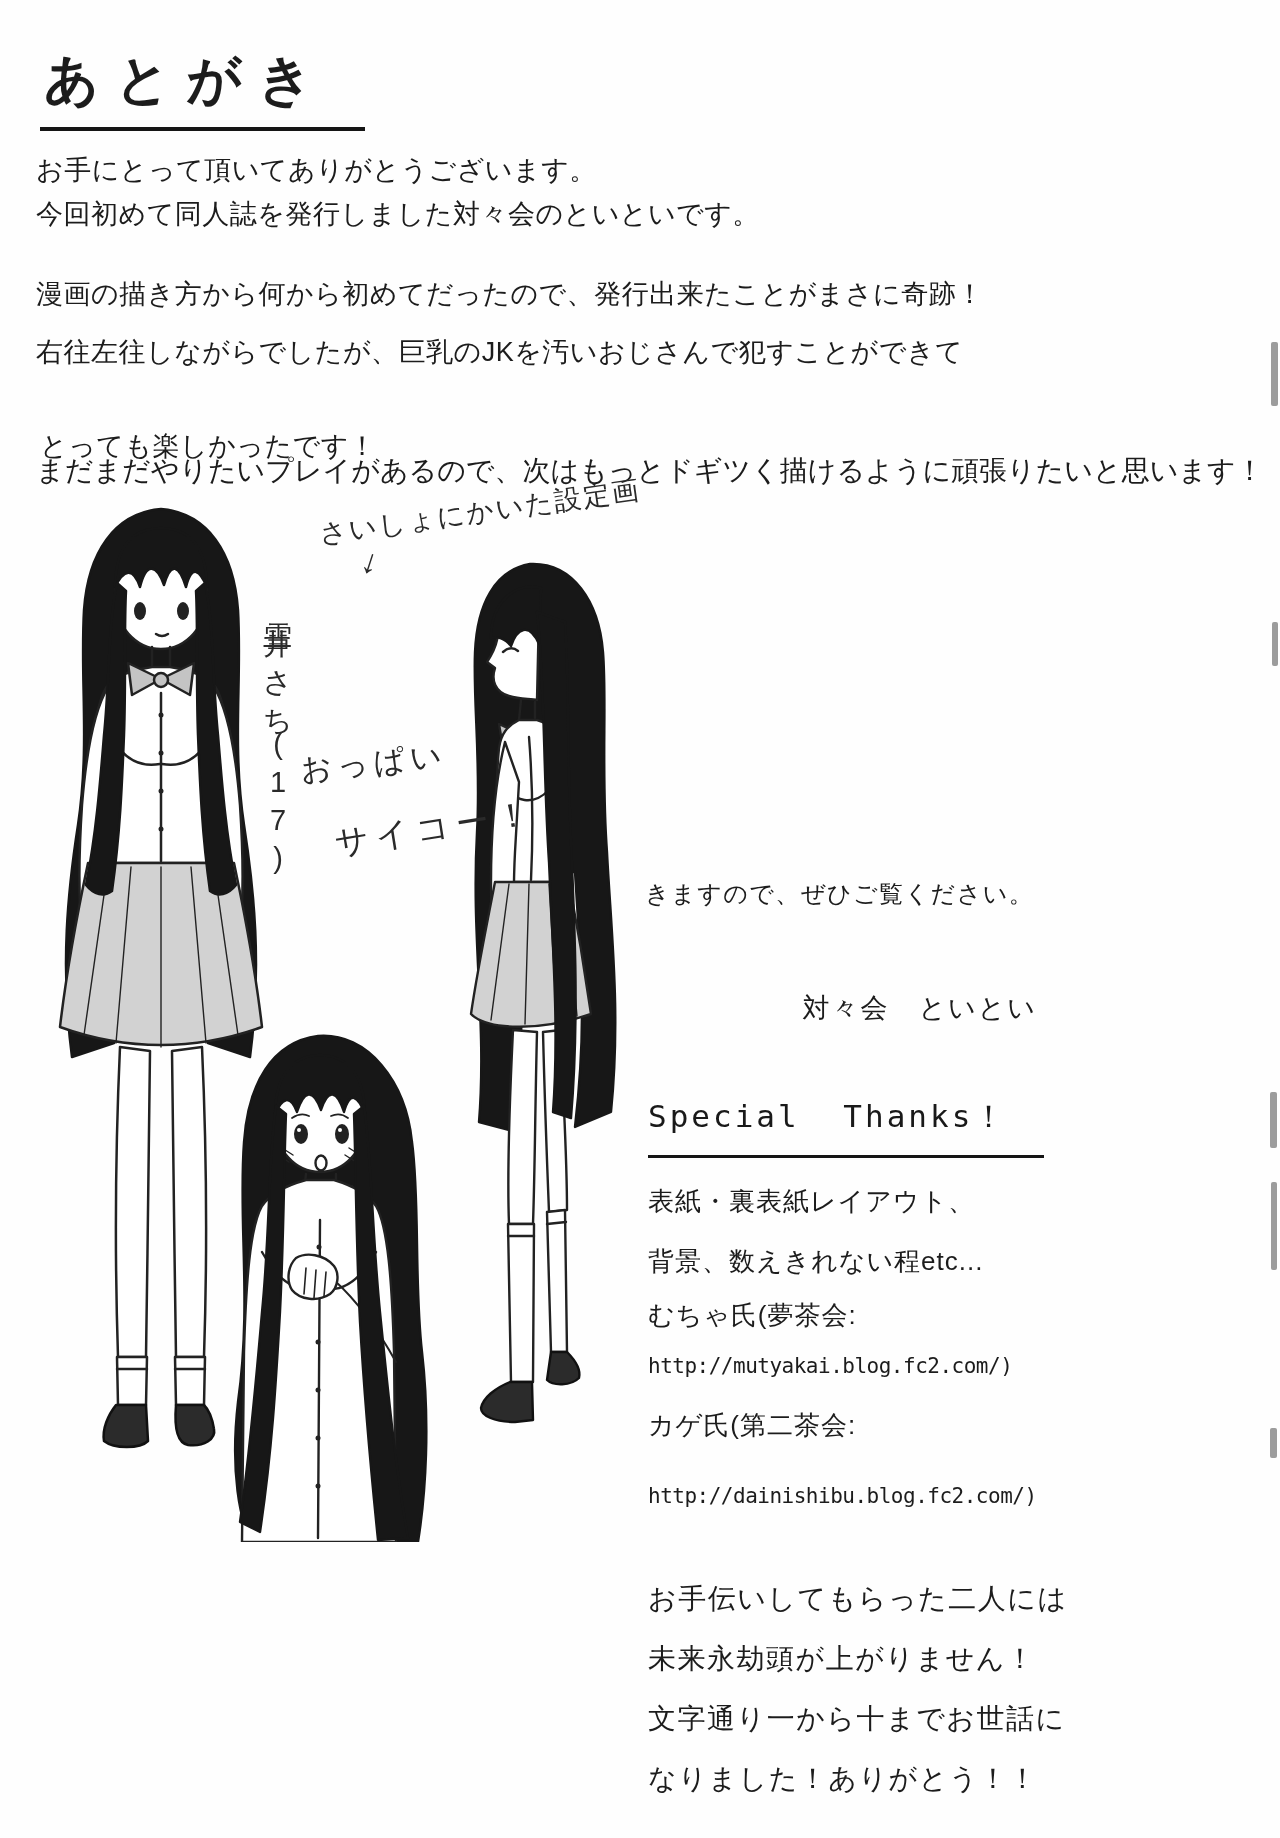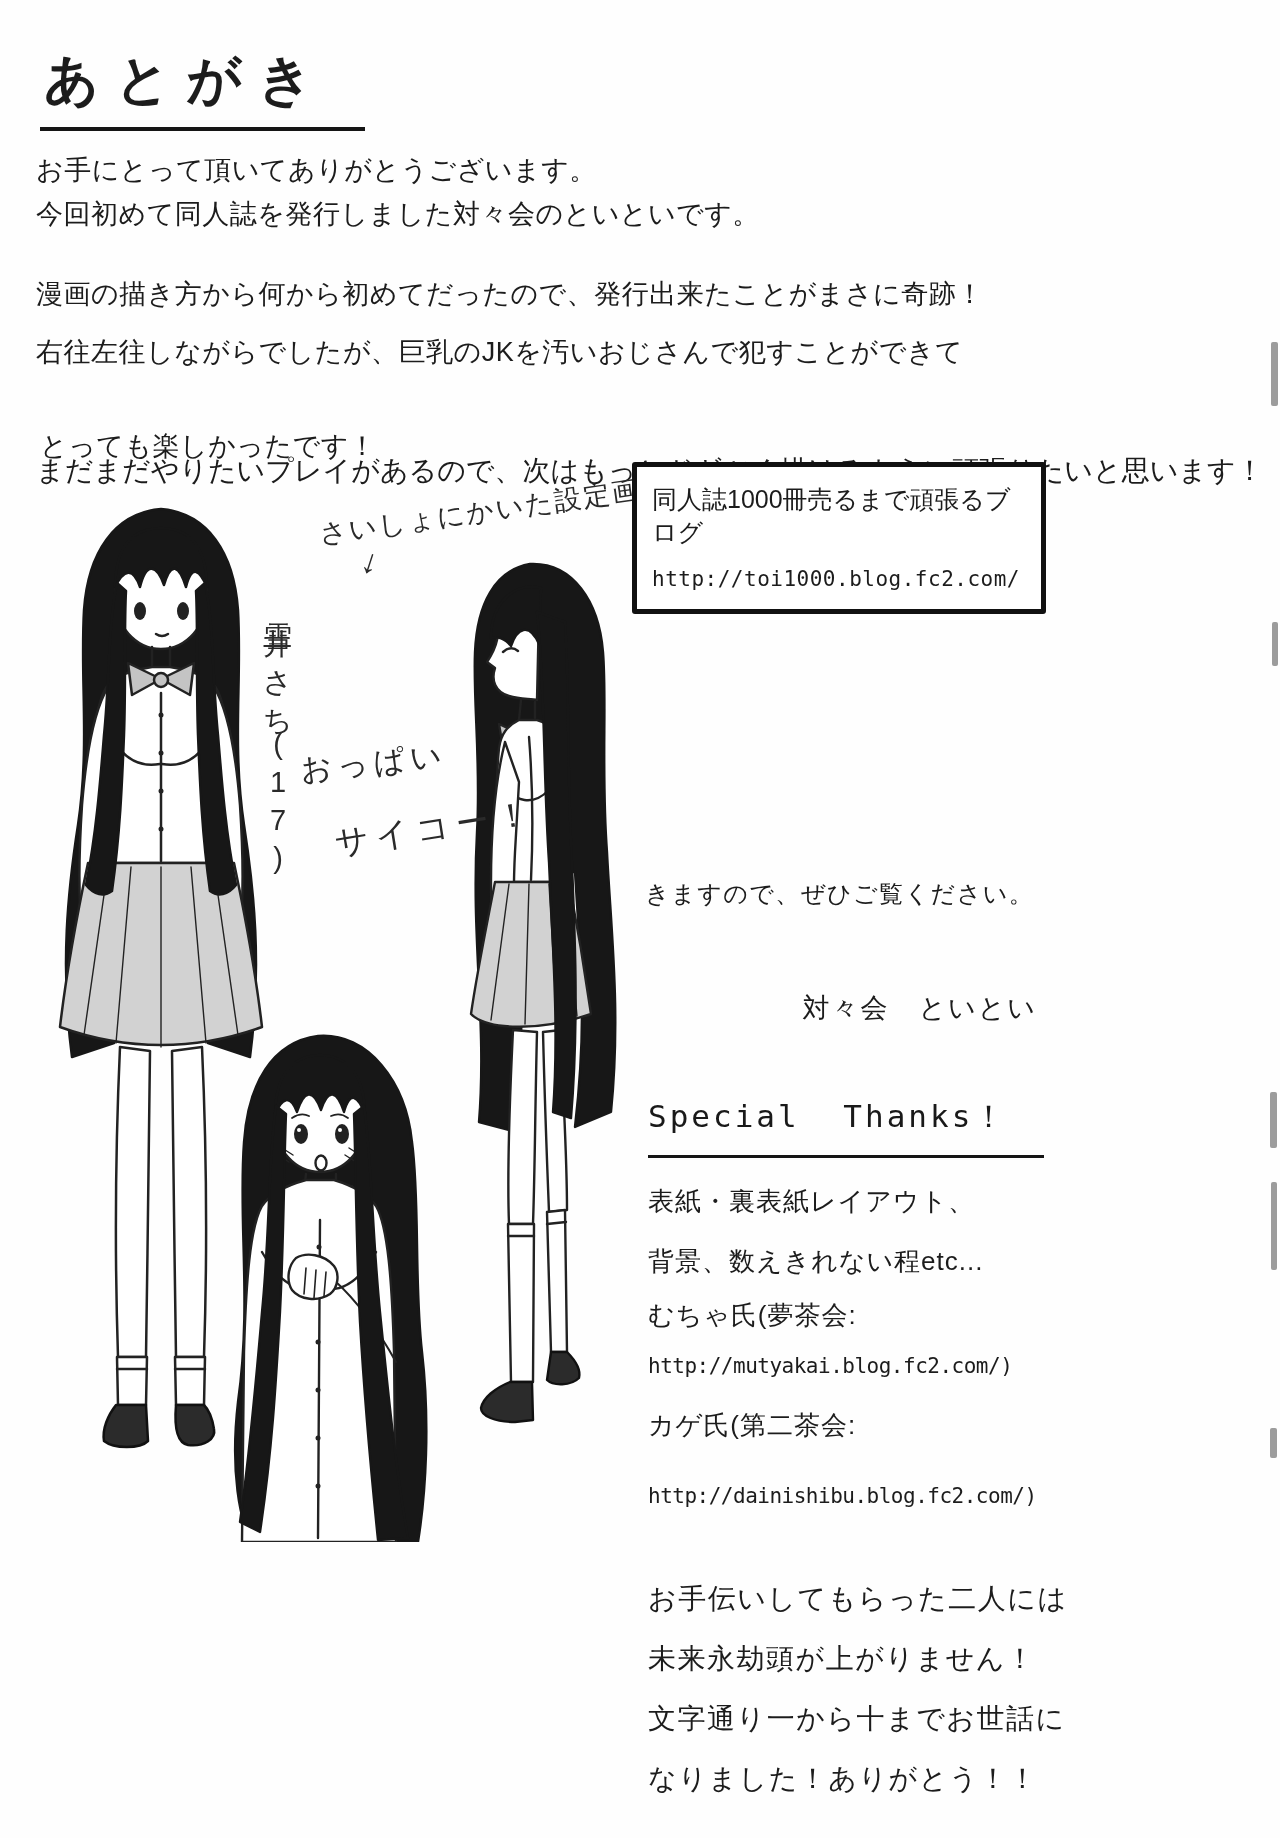--- a/index.html
+++ b/index.html
@@ -162,24 +162,20 @@
       </g>
     </svg>
   </div>
 
   <div class="abs jp hand" style="left:318px;top:494px;font-size:27px;transform:rotate(-8deg);letter-spacing:2px;">さいしょにかいた設定画</div>
   <div class="abs jp hand" style="left:362px;top:542px;font-size:34px;transform:rotate(18deg);">↓</div>
   <div class="abs jp hand vert" style="left:258px;top:600px;height:250px;">雪井 さち(17)</div>
   <div class="abs jp hand" style="left:300px;top:742px;font-size:31px;transform:rotate(-6deg);letter-spacing:5px;">おっぱい</div>
   <div class="abs jp hand" style="left:334px;top:806px;font-size:33px;transform:rotate(-9deg);letter-spacing:7px;">サイコー！</div>
 
-  <div class="blog-box">
-    <div class="jp l1">同人誌1000冊売るまで頑張るブログ</div>
-    <div class="mono l2">http://toi1000.blog.fc2.com/</div>
-  </div>
 
   <div class="abs jp rc" style="left:645px;top:878px;">きますので、ぜひご覧ください。</div>
 
   <div class="abs jp sig" style="left:645px;top:990px;">対々会　といとい</div>
 
   <div class="abs st-head" style="left:648px;top:1096px;">Special Thanks！</div>
   <div class="abs jp st-line" style="left:648px;top:1184px;">表紙・裏表紙レイアウト、</div>
   <div class="abs jp st-line" style="left:648px;top:1244px;">背景、数えきれない程etc...</div>
   <div class="abs jp st-line" style="left:648px;top:1298px;">むちゃ氏(夢茶会:</div>
   <div class="abs mono st-url" style="left:648px;top:1354px;">http://mutyakai.blog.fc2.com/)</div>

